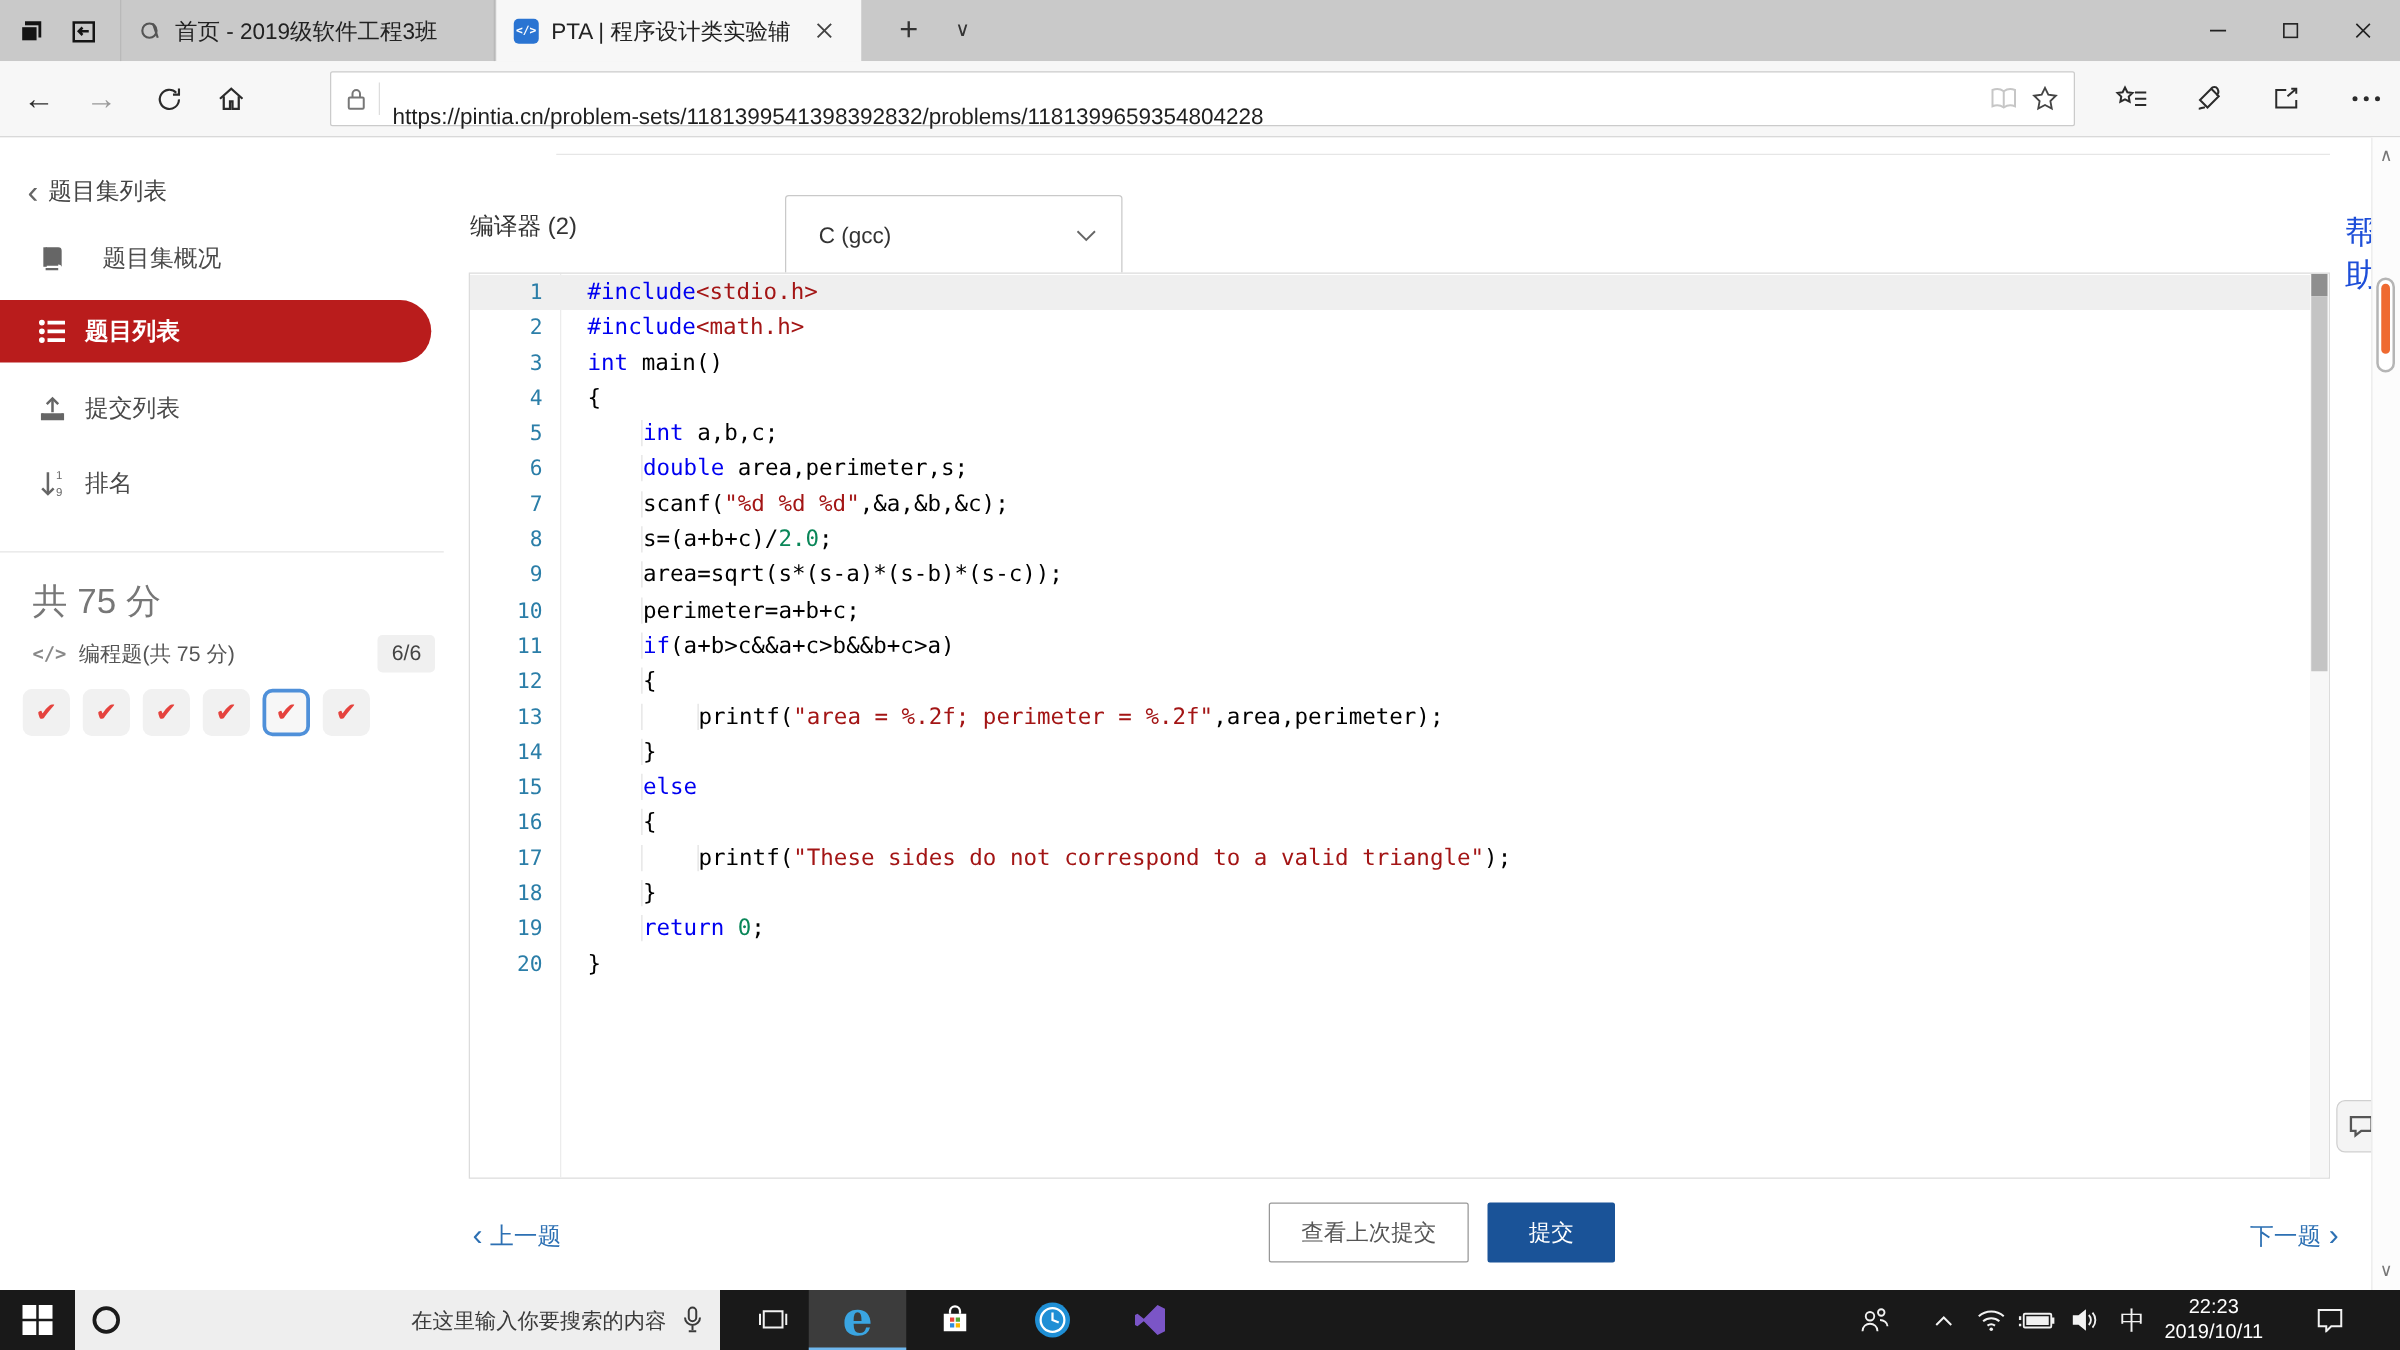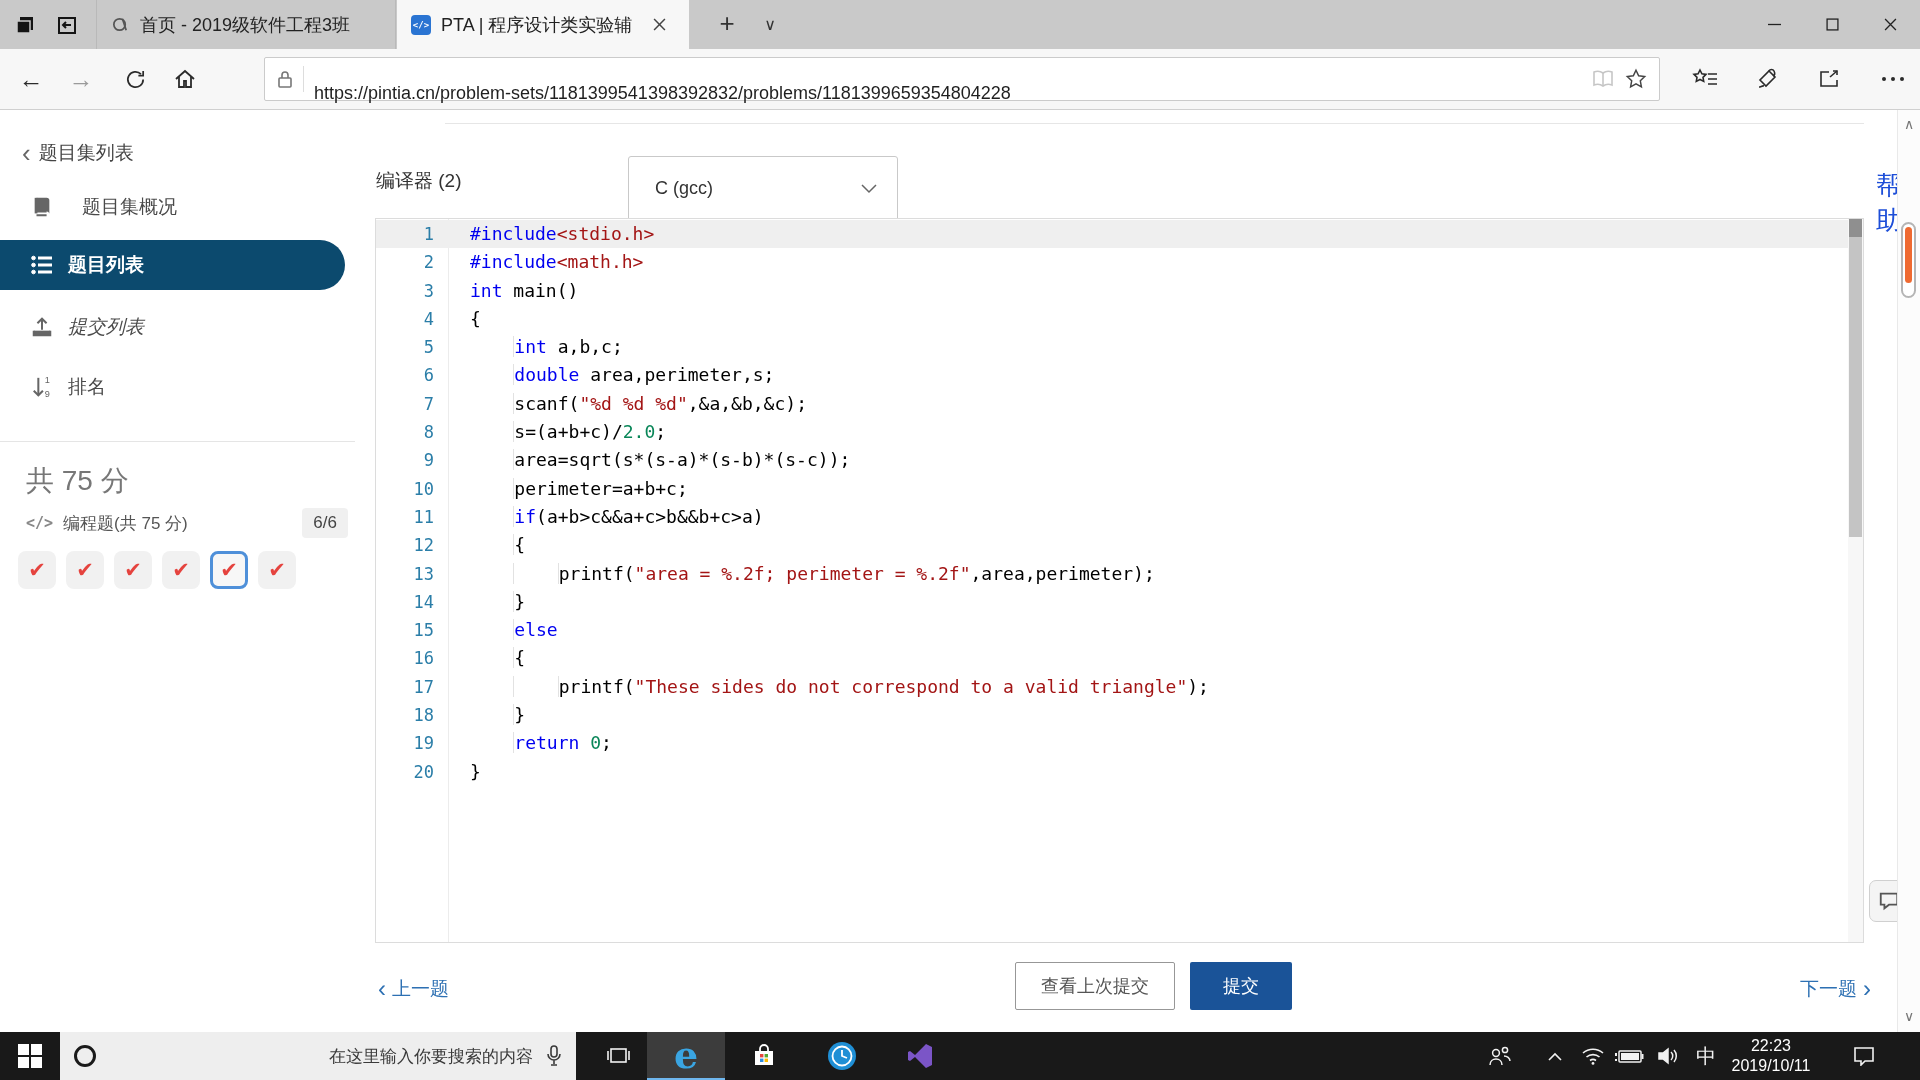--- a/index.html
+++ b/index.html
@@ -29,22 +29,22 @@
 
   
   #page { position:absolute; left:0; top:110px; width:1920px; height:922px; background:#fff; }
 
   
   .siderow { position:absolute; left:0; width:355px; height:38px; display:flex; align-items:center; gap:14px; padding-left:30px; color:#4a4a4a; font-size:19px; }
   .siderow .ic { width:24px; height:24px; flex:none; display:flex; align-items:center; justify-content:center; }
   #sideback { top:24px; padding-left:22px; gap:8px; color:#444; }
   #sideback .chev { font-size:26px; color:#666; line-height:20px; }
   #item-overview { top:78px;gap:28px; }
-  #item-list { top:130px; height:50px; background:#0c4a6e; border-radius:0 25px 25px 0; width:345px; color:#fff; font-weight:bold; }
-  #item-submissions { top:198px;font-style:italic; }
+  #item-list { top:130px; height:50px; background:#b91c1c; border-radius:0 25px 25px 0; width:345px; color:#fff; font-weight:bold; }
+  #item-submissions { top:198px; }
   #item-rank { top:258px; }
   #sidedivider { position:absolute; left:0; top:331px; width:355px; height:1px; background:#e5e5e5; }
   #totalscore { position:absolute; left:26px; top:352px; font-size:28px; color:#777; }
   #sectionrow { position:absolute; left:26px; top:398px; width:330px; display:flex; align-items:center; gap:10px; color:#555; font-size:17px; }
   #sectionrow .code-ic { color:#888; font:bold 15px "DejaVu Sans Mono",monospace; }
   #progressbadge { margin-left:auto; margin-right:8px; background:#f0f0f0; border-radius:4px; padding:5px 11px; font-size:17px; color:#444; }
   #tiles { position:absolute; left:18px; top:441px; display:flex; gap:10px; }
   .tile { width:38px; height:38px; background:#f1f1f1; border:3px solid transparent; border-radius:8px; display:flex; align-items:center; justify-content:center; }
   .tile.cur { border-color:#4f90d9; background:#f7f7f7; }
   .tile .ck { color:#e5433e; font-size:21px; font-weight:bold; font-family:"DejaVu Sans",sans-serif; }

